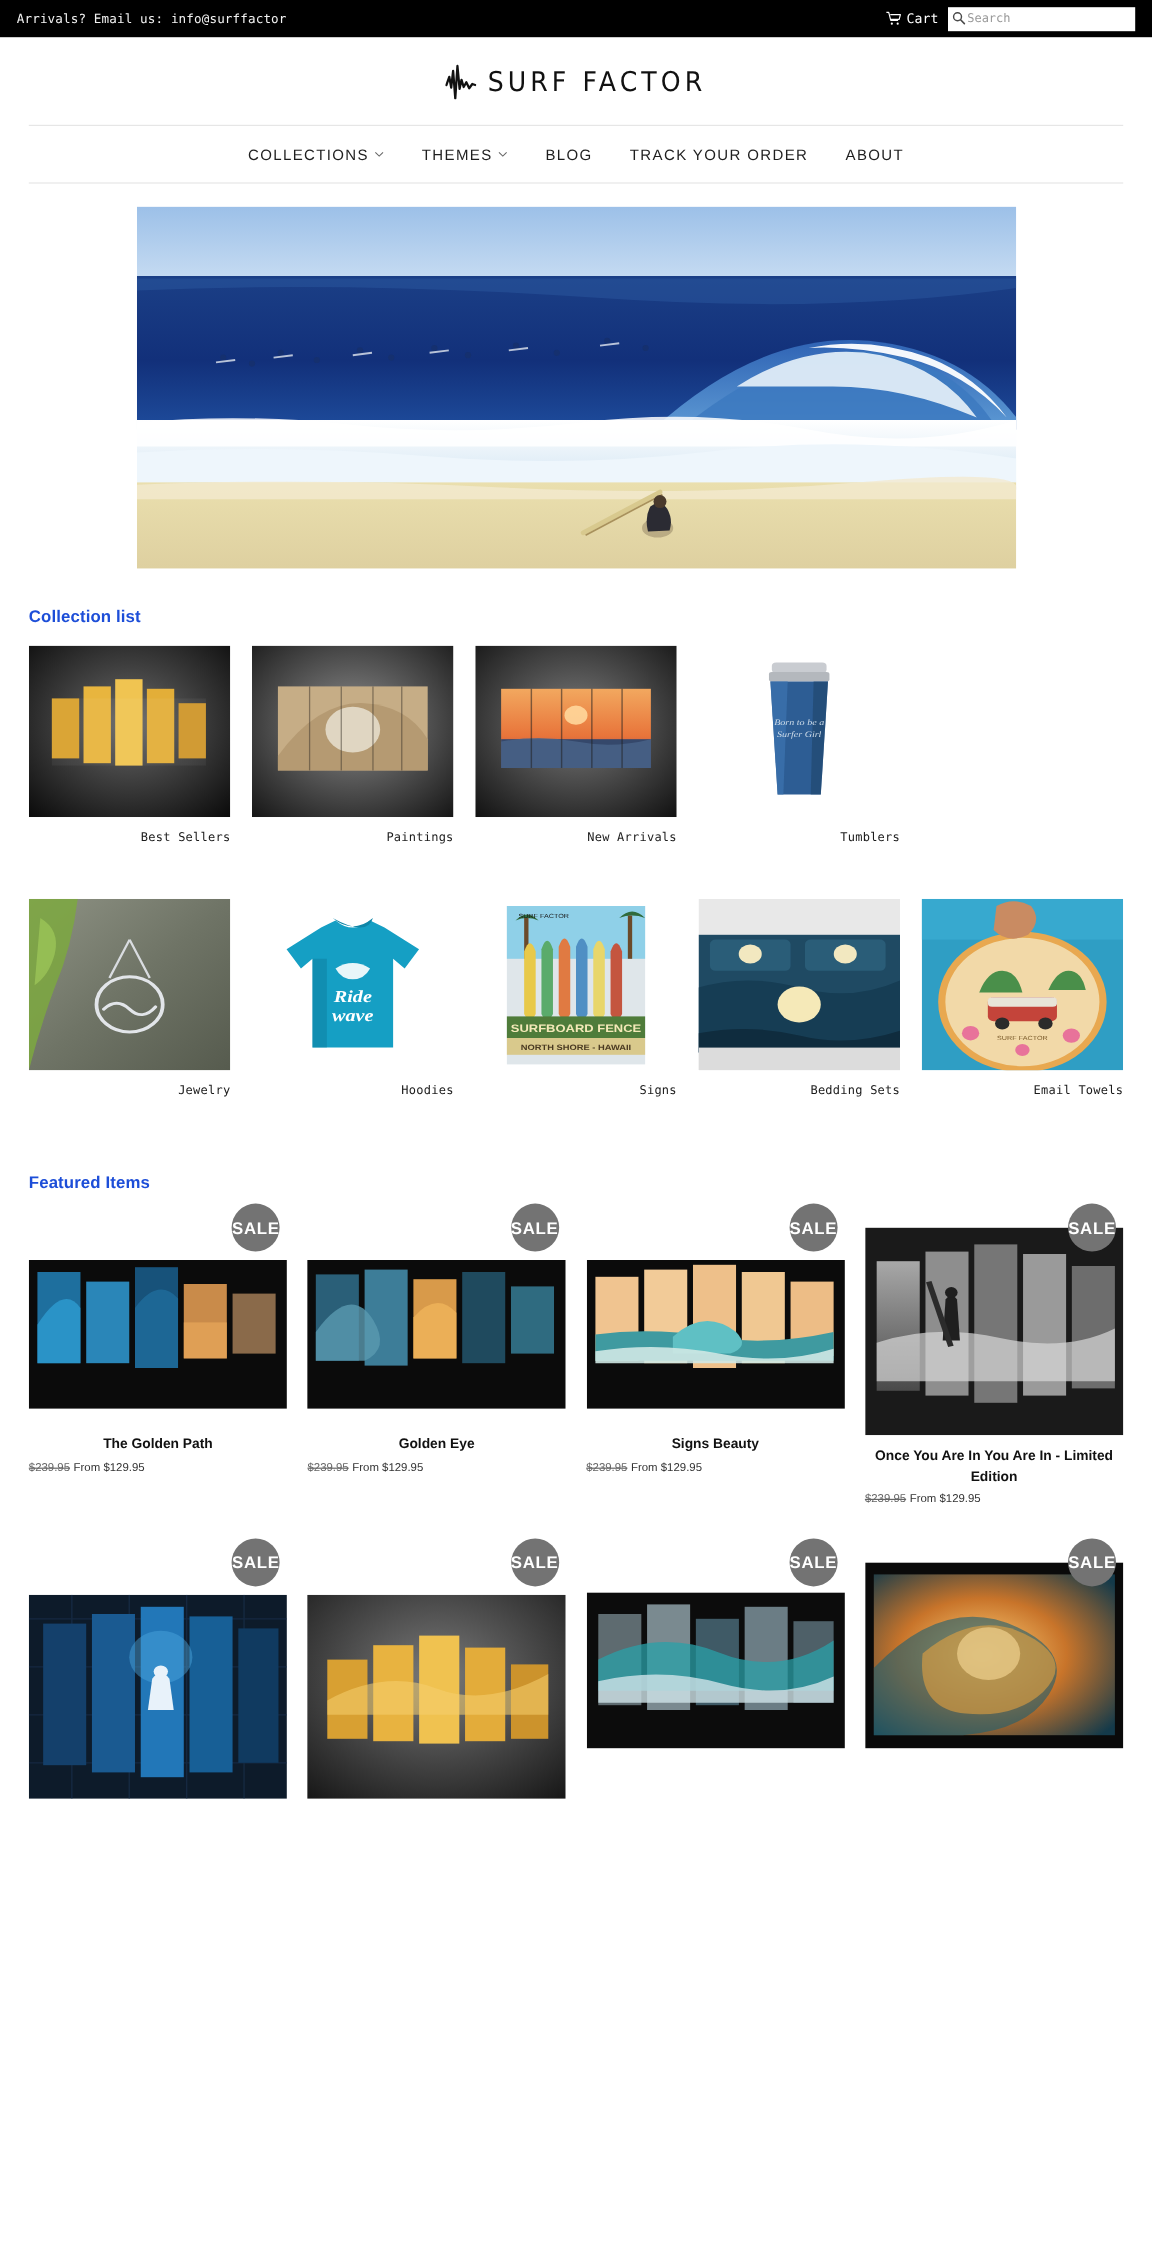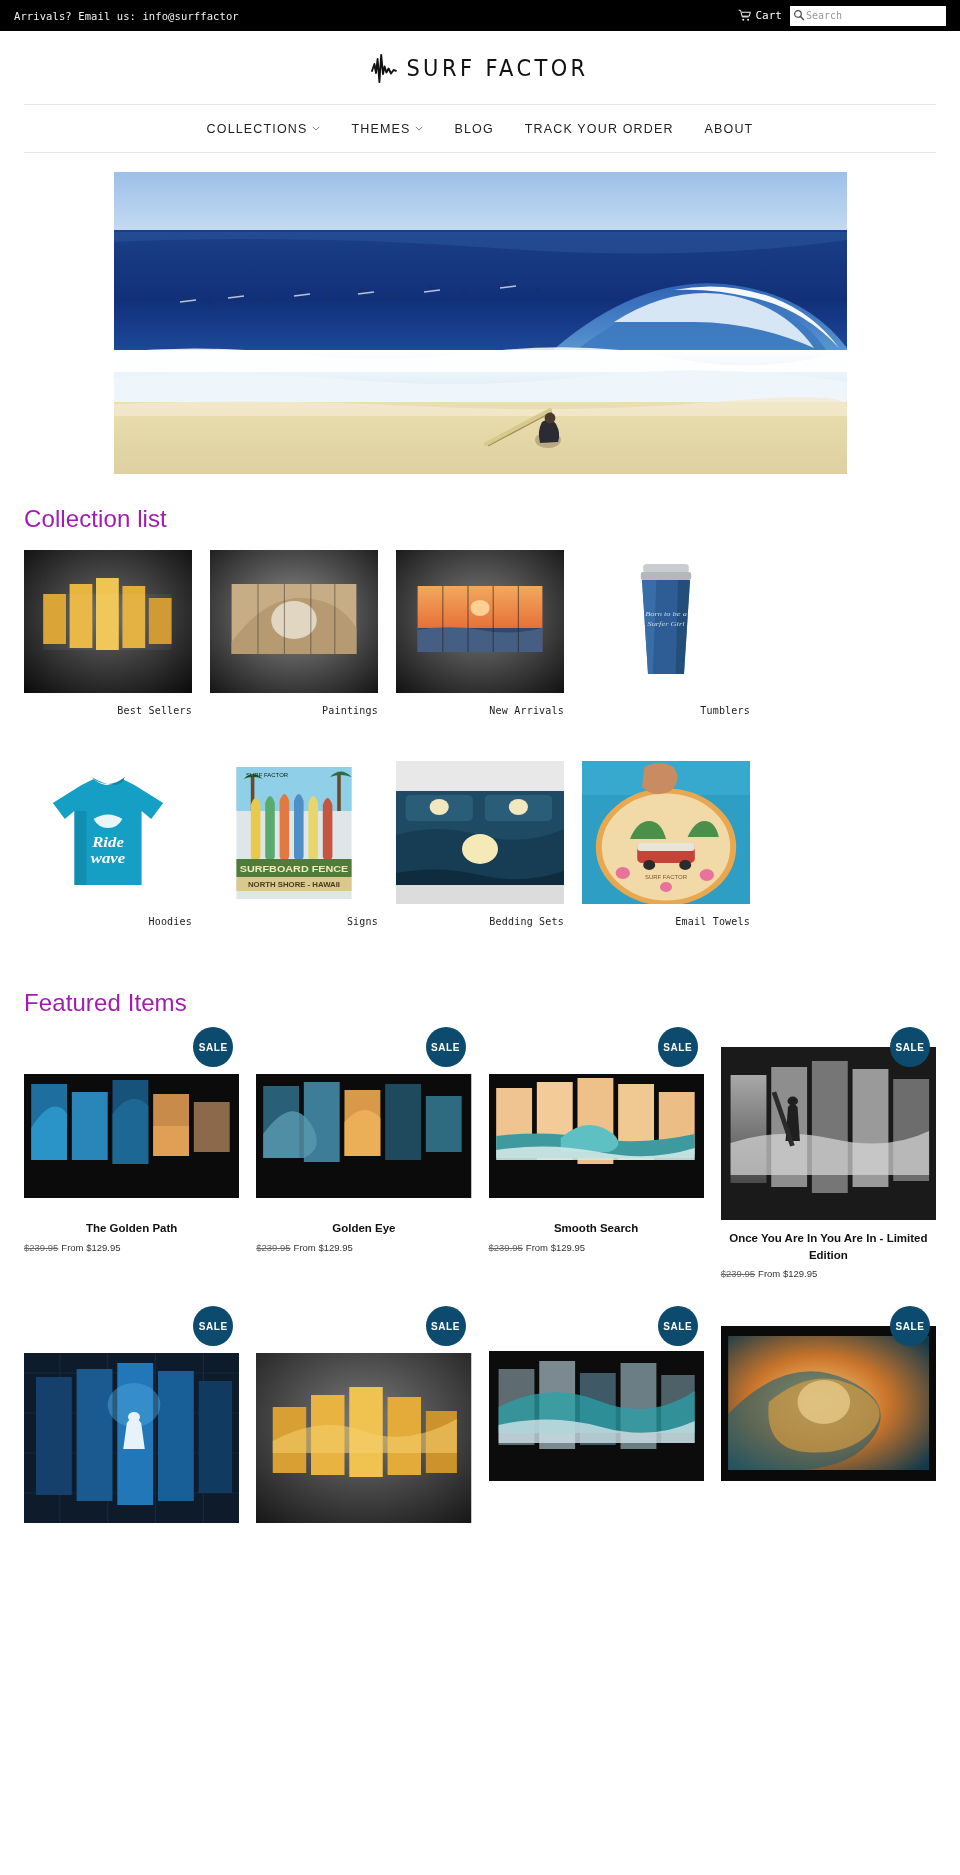--- a/index.html
+++ b/index.html
@@ -121,23 +121,23 @@
     width: 733px;
     height: 302px;
     overflow: hidden;
     position: relative;
   }
   .hero { width: 100%; height: 100%; display: block; }
 
   
   .section { padding: 0 24px; }
   .section-title {
-    font-size: 24px;
-    font-weight: 400;
-    color: #a21caf;
+    font-size: 14px;
+    font-weight: 700;
+    color: #1d4ed8;
     letter-spacing: .1px;
   }
 
   #collection-list { margin-top: 31px; }
   .coll-row {
     display: grid;
     grid-template-columns: repeat(5, 1fr);
     gap: 18px;
     margin-top: 17px;
   }
@@ -165,23 +165,23 @@
     grid-template-columns: repeat(4, 1fr);
     gap: 17px;
   }
   .feat-grid.row2 { margin-top: 27px; }
   .feat-card { position: relative; cursor: pointer; }
   .sale-badge {
     position: absolute;
     top: 0; right: 6px;
     width: 40px; height: 40px;
     border-radius: 50%;
-    background: #0c4a6e;
+    background: #737373;
     color: #fff;
-    font-size: 10px;
+    font-size: 14px;
     font-weight: 700;
     letter-spacing: .6px;
     display: flex;
     align-items: center;
     justify-content: center;
     z-index: 3;
   }
   .feat-imgbox {
     margin-top: 47px;
     width: 100%;
@@ -431,20 +431,40 @@
           <text x="70" y="66" font-family="Liberation Serif, serif" font-size="7" fill="#cddbe8" text-anchor="middle" font-style="italic">Born to be a</text>
           <text x="70" y="76" font-family="Liberation Serif, serif" font-size="7" fill="#cddbe8" text-anchor="middle" font-style="italic">Surfer Girl</text>
         </svg>
       </div>
       <div class="coll-label">Tumblers</div>
     </div>
 
   </div>
 
   <div class="coll-row row2">
+    <div class="coll-card">
+      <div class="coll-img">
+        <svg viewBox="0 0 140 143" preserveAspectRatio="none">
+          <defs>
+              <linearGradient id="rock" x1="0" y1="0" x2="1" y2="1">
+            <stop offset="0" stop-color="#8e9284"></stop>
+                <stop offset=".5" stop-color="#6f7466"></stop>
+                <stop offset="1" stop-color="#565b4e"></stop>
+              </linearGradient>
+            </defs>
+          <rect width="140" height="143" fill="url(#rock)"></rect>
+          <path d="M0 0 L34 0 Q30 40 18 74 Q8 106 0 143 Z" fill="#7da83f" opacity=".85"></path>
+          <path d="M8 16 q14 10 10 30 q-4 18 -14 26 Z" fill="#9bc457" opacity=".8"></path>
+          <path d="M70 34 L56 66 M70 34 L84 66" stroke="#d9dce0" stroke-width="1.6" fill="none"></path>
+          <circle cx="70" cy="88" r="23" fill="none" stroke="#e2e5e9" stroke-width="2.6"></circle>
+          <path d="M52 92 q9 -10 18 0 t18 -2" fill="none" stroke="#e2e5e9" stroke-width="2.4" stroke-linecap="round"></path>
+        </svg>
+      </div>
+      <div class="coll-label">Jewelry</div>
+    </div>
 
     <div class="coll-card">
       <div class="coll-img">
         <svg viewBox="0 0 140 143" preserveAspectRatio="none">
           <rect width="140" height="143" fill="#fff"></rect>
           <path d="M48 24 L58 18 q12 12 24 0 L92 24 L116 42 L106 58 L98 50 L98 124 L42 124 L42 50 L34 58 L24 42 Z" fill="#159fc4"></path>
           <path d="M56 16 q14 14 28 0 q-4 16 -28 0 Z" fill="#0f86a8"></path>
           <path d="M42 50 L52 50 L52 124 L42 124 Z" fill="#0d7d9e" opacity=".5"></path>
           <path d="M58 58 q12 -9 24 0 q-4 9 -12 9 q-8 0 -12 -9 Z" fill="#fff" opacity=".9"></path>
           <text x="70" y="86" font-family="Liberation Serif, serif" font-size="14" fill="#fff" text-anchor="middle" font-style="italic" font-weight="bold">Ride</text>
@@ -584,21 +604,21 @@
           <rect x="6" y="14" width="30" height="70" fill="#f0c490"></rect>
           <rect x="40" y="8" width="30" height="78" fill="#f2cb98"></rect>
           <rect x="74" y="4" width="30" height="86" fill="#eec08a"></rect>
           <rect x="108" y="10" width="30" height="76" fill="#f0c892"></rect>
           <rect x="142" y="18" width="30" height="62" fill="#edbd86"></rect>
           <path d="M6 62 q40 -6 80 2 t86 -4 l0 24 -166 0 Z" fill="#3f9aa0"></path>
           <path d="M60 64 q22 -24 44 -4 q10 12 -4 18 l-40 0 Z" fill="#5fc0c4"></path>
           <path d="M6 76 q44 -8 86 2 t80 -4 l0 12 -166 0 Z" fill="#cfe8e4" opacity=".9"></path>
         </svg>
       </div>
-      <div class="feat-title">Smooth Search</div>
+      <div class="feat-title">Signs Beauty</div>
       <div class="feat-price">
         <span class="was">$239.95</span><span>From $129.95</span>
       </div>
     </div>
 
     <div class="feat-card">
       <div class="sale-badge">SALE</div>
       <div class="feat-imgbox tall">
         <svg viewBox="0 0 180 173" preserveAspectRatio="none">
           <defs>

